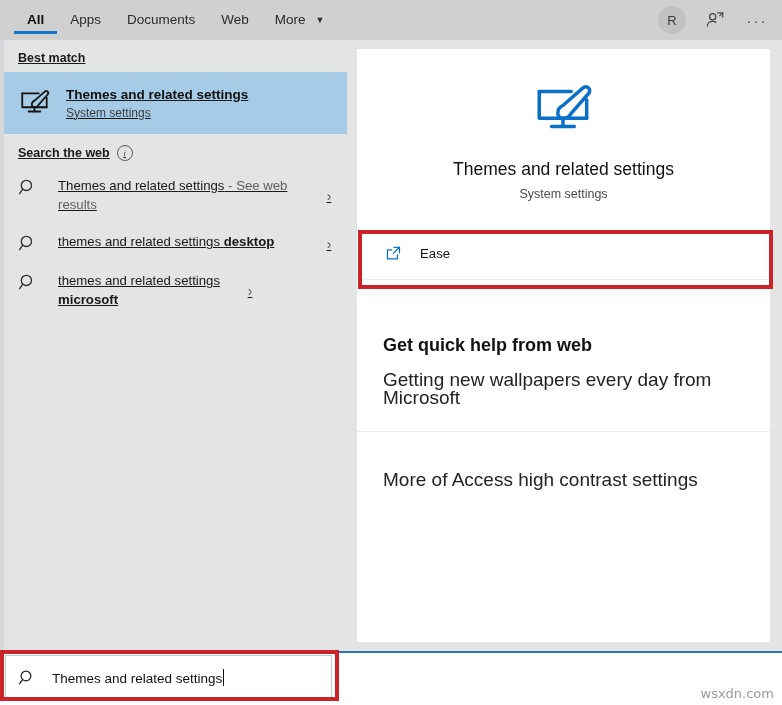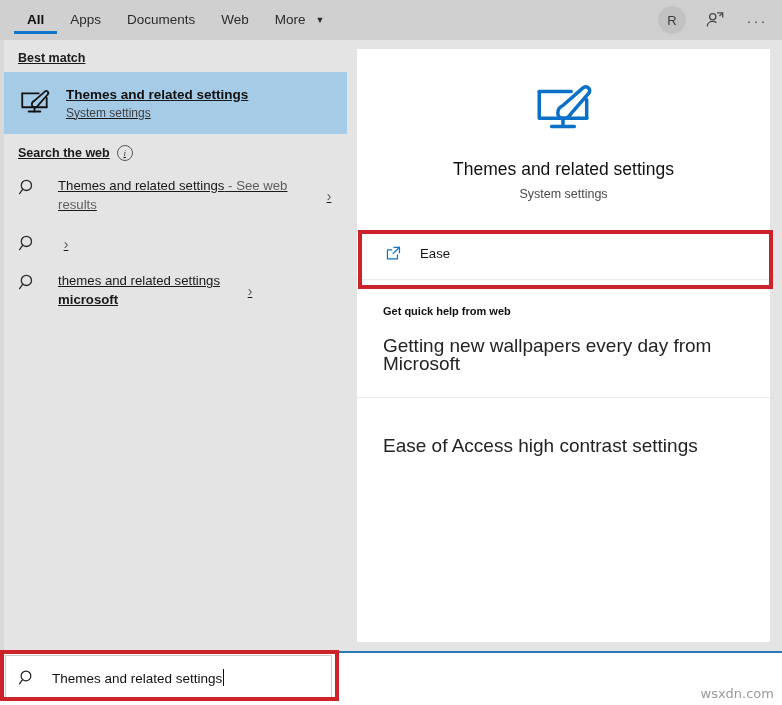--- a/index.html
+++ b/index.html
@@ -272,24 +272,25 @@
 
   .pv-divider {
     height: 1px;
     background: #ebebeb;
     margin: 0;
   }
   .pv-section {
     padding: 22px 26px 24px 26px;
   }
   .pv-sec-title {
-    font-size: 11px;
+    font-size: 18px;
     font-weight: bold;
     color: #111;
     line-height: 18px;
+    margin-top: 34px;
   }
   .pv-sec-body {
     font-size: 19px;
     color: #232323;
     margin-top: 17px;
     line-height: 18px;
   }
 
   
   #searchbar-area {
@@ -465,20 +466,23 @@
       <div class="chev">›</div>
     </div>
 
     <div class="web-row">
       <div class="search-glyph">
         <svg viewBox="0 0 20 20" width="20" height="20" fill="none" stroke="currentColor" stroke-width="1.3">
           <circle cx="8.4" cy="8.4" r="5.1"></circle>
           <path d="M4.6 12.4L1.6 16.6" stroke-linecap="round"></path>
         </svg>
       </div>
+      <div class="web-label">
+        <span>themes and related settings </span><span class="bold">desktop</span>
+      </div>
       <div class="chev">›</div>
     </div>
 
     <div class="web-row tall">
       <div class="search-glyph">
         <svg viewBox="0 0 20 20" width="20" height="20" fill="none" stroke="currentColor" stroke-width="1.3">
           <circle cx="8.4" cy="8.4" r="5.1"></circle>
           <path d="M4.6 12.4L1.6 16.6" stroke-linecap="round"></path>
         </svg>
       </div>
@@ -522,21 +526,21 @@
     <div class="pv-divider"></div>
 
     <div class="pv-section">
       <div class="pv-sec-title">Get quick help from web</div>
       <div class="pv-sec-body">Getting new wallpapers every day from Microsoft</div>
     </div>
 
     <div class="pv-divider"></div>
 
     <div class="pv-section">
-      <div class="pv-sec-body">Ease of Access high contrast settings</div>
+      <div class="pv-sec-body">More of Access high contrast settings</div>
     </div>
 
   </div>
 </div>
 
 <div id="searchbar-area">
   <div class="blue-rule"></div>
   <div id="searchbox">
     <div class="sb-glyph">
       <svg viewBox="0 0 20 20" width="19" height="19" fill="none" stroke="currentColor" stroke-width="1.3">

